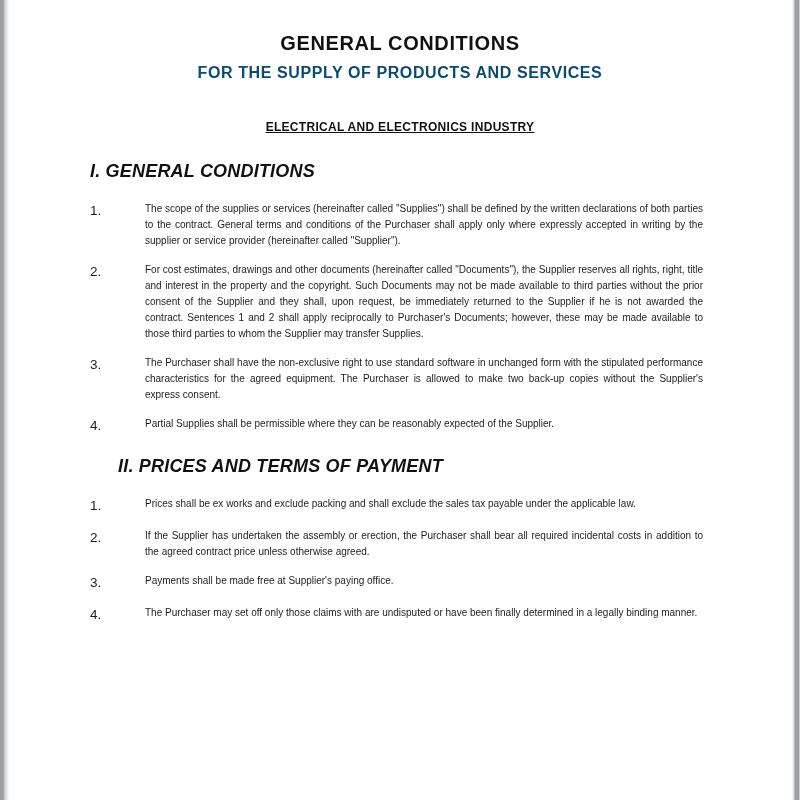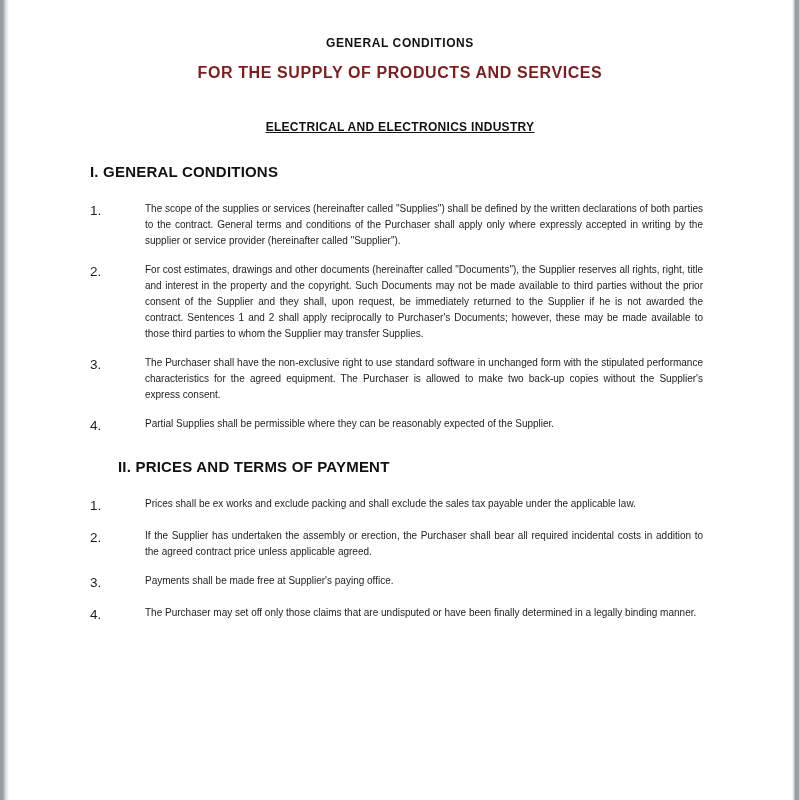--- a/index.html
+++ b/index.html
@@ -26,55 +26,56 @@
     position: absolute;
     right: 0; top: 0;
     width: 8px; height: 800px;
     background: linear-gradient(to left, #ffffff 0px, #9aa0a4 1px, #9aa0a4 5px, #d2d5d7 6px, #ffffff 8px);
   }
   .doc-header {
     padding-top: 34px;
     text-align: center;
   }
   .title-line-1 {
-    font-size: 12px;
+    font-size: 20px;
     line-height: 19px;
     font-weight: bold;
     letter-spacing: 0.6px;
     color: #111111;
   }
   .title-line-2 {
     margin-top: 10px;
     font-size: 16px;
     line-height: 19px;
     font-weight: bold;
     letter-spacing: 0.6px;
-    color: #7f1d1d;
+    color: #0c4a6e;
   }
   .subtitle {
     margin-top: 37px;
     font-size: 12px;
     line-height: 16px;
     font-weight: bold;
     letter-spacing: 0.3px;
     color: #111111;
     text-decoration: underline;
   }
   .doc-body {
     margin-left: 90px;
     margin-right: 97px;
   }
   .section-heading {
     margin-top: 29px;
     margin-bottom: 22px;
-    font-size: 15px;
+    font-size: 18px;
     line-height: 15px;
     font-weight: bold;
     letter-spacing: 0.2px;
     color: #111111;
+    font-style: italic;
   }
   .section-2 .section-heading {
     margin-top: 24px;
     padding-left: 28px;
   }
   .clause {
     display: flex;
     margin-bottom: 13px;
   }
   .clause-num {
@@ -131,28 +132,28 @@
     <div class="section section-2">
       <div class="section-heading">II. PRICES AND TERMS OF PAYMENT</div>
 
       <div class="clause">
         <span class="clause-num">1.</span>
         <div class="clause-text">Prices shall be ex works and exclude packing and shall exclude the sales tax payable under the applicable law.</div>
       </div>
 
       <div class="clause">
         <span class="clause-num">2.</span>
-        <div class="clause-text">If the Supplier has undertaken the assembly or erection, the Purchaser shall bear all required incidental costs in addition to the agreed contract price unless applicable agreed.</div>
+        <div class="clause-text">If the Supplier has undertaken the assembly or erection, the Purchaser shall bear all required incidental costs in addition to the agreed contract price unless otherwise agreed.</div>
       </div>
 
       <div class="clause">
         <span class="clause-num">3.</span>
         <div class="clause-text">Payments shall be made free at Supplier's paying office.</div>
       </div>
 
       <div class="clause">
         <span class="clause-num">4.</span>
-        <div class="clause-text">The Purchaser may set off only those claims that are undisputed or have been finally determined in a legally binding manner.</div>
+        <div class="clause-text">The Purchaser may set off only those claims with are undisputed or have been finally determined in a legally binding manner.</div>
       </div>
     </div>
 
   </div>
 </div>
 
 </body></html>

